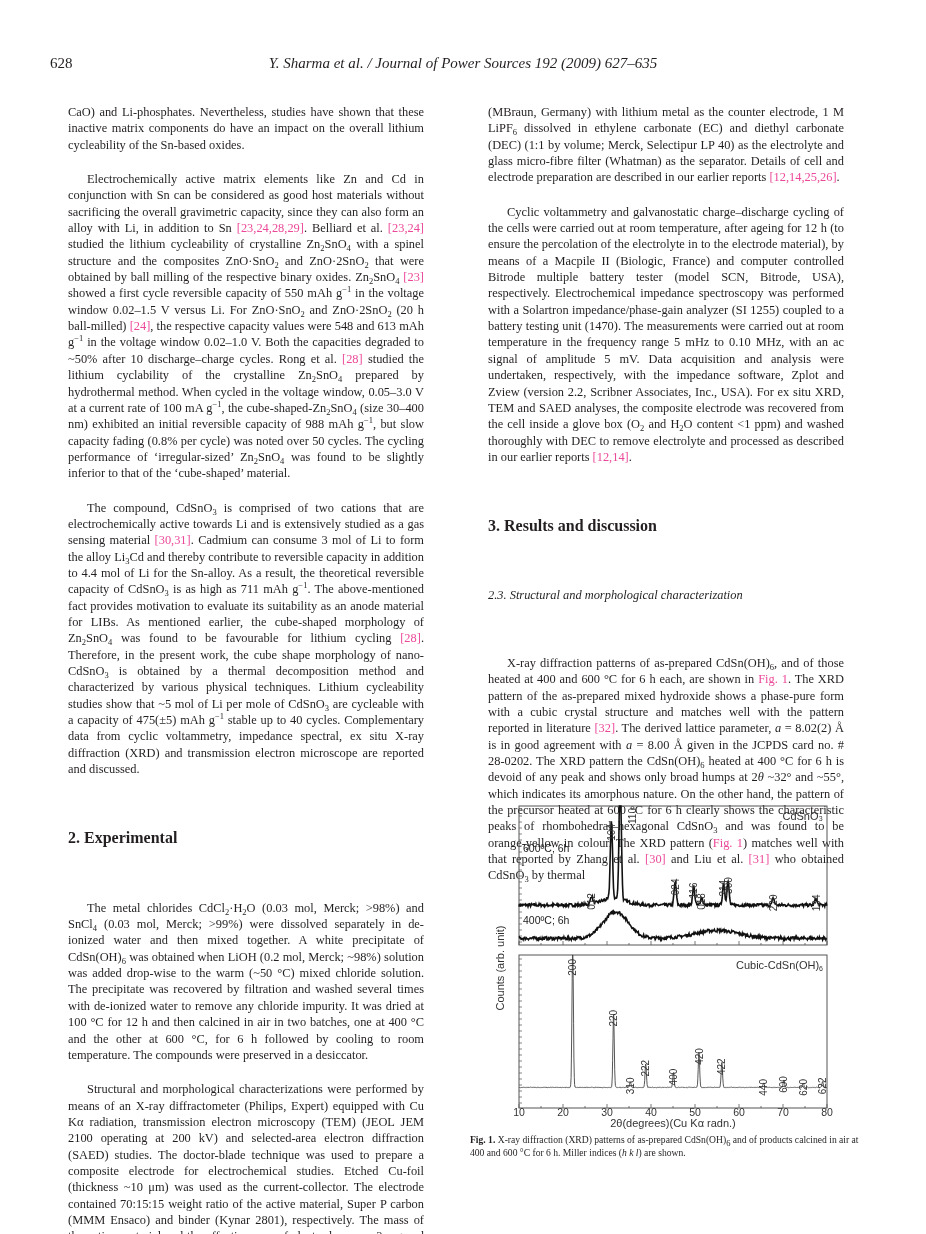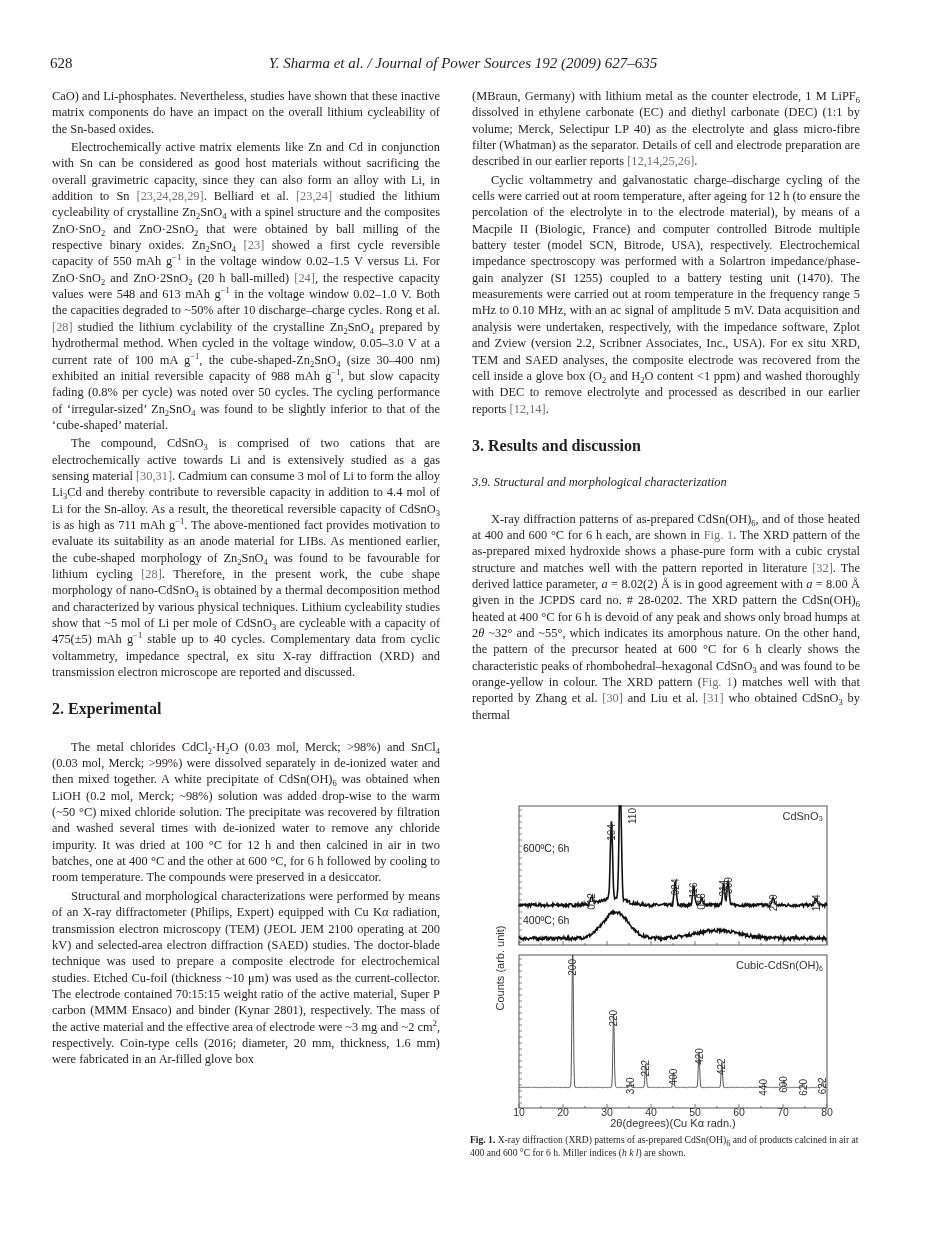--- a/index.html
+++ b/index.html
@@ -5,26 +5,26 @@
   html,body{margin:0;padding:0;background:#fff;}
   body{width:926px;height:1234px;position:relative;overflow:hidden;
        font-family:"DejaVu Serif","Liberation Serif",serif;color:#231f20;}
   .hdr{position:absolute;top:55px;font-size:15px;}
   #pgnum{left:50px;font-family:"Liberation Serif",serif;}
   #running{left:0;width:926px;text-align:center;font-style:italic;font-family:"Liberation Serif",serif;}
   .col{position:absolute;width:392px;font-size:12.4px;line-height:16.35px;text-align:justify;
        font-family:"Liberation Serif",serif;}
   #colL{left:50px;top:86px;}
   #colR{left:470px;top:86px;}
-  .col p{margin:2px;text-indent:0;}
+  .col p{margin:18px;text-indent:0;}
   .col p.ind{text-indent:19px;}
   .col p.noind{text-indent:0;}
   .sec{font-weight:bold;font-size:16px;margin:0;}
   .subsec{font-style:italic;margin:0;}
-  .ref{color:#737373;}
+  .ref{color:#ec4899;}
   sub,sup{font-size:8.5px;line-height:0;}
   .gap1{height:17px;}
   .gap2{height:16px;}
   #fig{position:absolute;left:478px;top:800px;width:370px;height:330px;}
   #fig svg{display:block;}
   #caption{position:absolute;left:470px;top:1133px;width:400px;font-size:9.6px;line-height:13px;
            font-family:"Liberation Serif",serif;}
   #caption b{font-weight:bold;text-align:right;}
   .ax{font-family:"Liberation Sans",sans-serif;}
 </style>
@@ -51,21 +51,21 @@
 </div>
 
 <div class="col" id="colR">
   <p class="noind"><span>(MBraun, Germany) with lithium metal as the counter electrode, 1 M LiPF</span><sub>6</sub><span> dissolved in ethylene carbonate (EC) and diethyl carbonate (DEC) (1:1 by volume; Merck, Selectipur LP 40) as the electrolyte and glass micro-fibre filter (Whatman) as the separator. Details of cell and electrode preparation are described in our earlier reports </span><a class="ref">[12,14,25,26]</a><span>.</span></p>
 
   <p class="ind"><span>Cyclic voltammetry and galvanostatic charge–discharge cycling of the cells were carried out at room temperature, after ageing for 12 h (to ensure the percolation of the electrolyte in to the electrode material), by means of a Macpile II (Biologic, France) and computer controlled Bitrode multiple battery tester (model SCN, Bitrode, USA), respectively. Electrochemical impedance spectroscopy was performed with a Solartron impedance/phase-gain analyzer (SI 1255) coupled to a battery testing unit (1470). The measurements were carried out at room temperature in the frequency range 5 mHz to 0.10 MHz, with an ac signal of amplitude 5 mV. Data acquisition and analysis were undertaken, respectively, with the impedance software, Zplot and Zview (version 2.2, Scribner Associates, Inc., USA). For ex situ XRD, TEM and SAED analyses, the composite electrode was recovered from the cell inside a glove box (O</span><sub>2</sub><span> and H</span><sub>2</sub><span>O content &lt;1 ppm) and washed thoroughly with DEC to remove electrolyte and processed as described in our earlier reports </span><a class="ref">[12,14]</a><span>.</span></p>
 
   <div class="gap1"></div>
   <p class="sec">3.  Results and discussion</p>
   <div class="gap2"></div>
-  <p class="subsec">3.9.  Structural and morphological characterization</p>
+  <p class="subsec">2.3.  Structural and morphological characterization</p>
   <div class="gap2"></div>
 
   <p class="ind"><span>X-ray diffraction patterns of as-prepared CdSn(OH)</span><sub>6</sub><span>, and of those heated at 400 and 600 °C for 6 h each, are shown in </span><a class="ref">Fig. 1</a><span>. The XRD pattern of the as-prepared mixed hydroxide shows a phase-pure form with a cubic crystal structure and matches well with the pattern reported in literature </span><a class="ref">[32]</a><span>. The derived lattice parameter, </span><i>a</i><span> = 8.02(2) Å is in good agreement with </span><i>a</i><span> = 8.00 Å given in the JCPDS card no. # 28-0202. The XRD pattern the CdSn(OH)</span><sub>6</sub><span> heated at 400 °C for 6 h is devoid of any peak and shows only broad humps at 2</span><i>θ</i><span> ~32° and ~55°, which indicates its amorphous nature. On the other hand, the pattern of the precursor heated at 600 °C for 6 h clearly shows the characteristic peaks of rhombohedral–hexagonal CdSnO</span><sub>3</sub><span> and was found to be orange-yellow in colour. The XRD pattern (</span><a class="ref">Fig. 1</a><span>) matches well with that reported by Zhang et al. </span><a class="ref">[30]</a><span> and Liu et al. </span><a class="ref">[31]</a><span> who obtained CdSnO</span><sub>3</sub><span> by thermal</span></p>
 </div>
 
 <div id="fig">
   <svg id="chart" width="370" height="330" viewBox="0 0 370 330">
     <g id="frames">
         <rect x="41" y="6" width="308" height="139" fill="none" stroke="#555" stroke-width="1"></rect>
         <line x1="41" y1="10" x2="44" y2="10" stroke="#555" stroke-width="0.7"></line>

